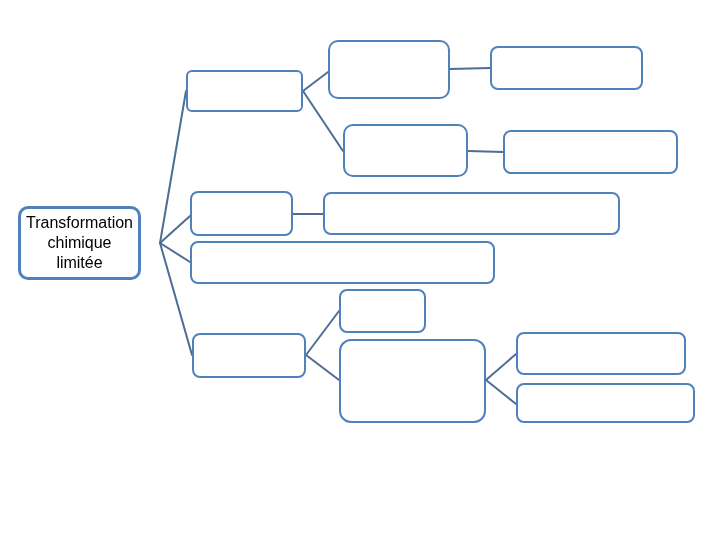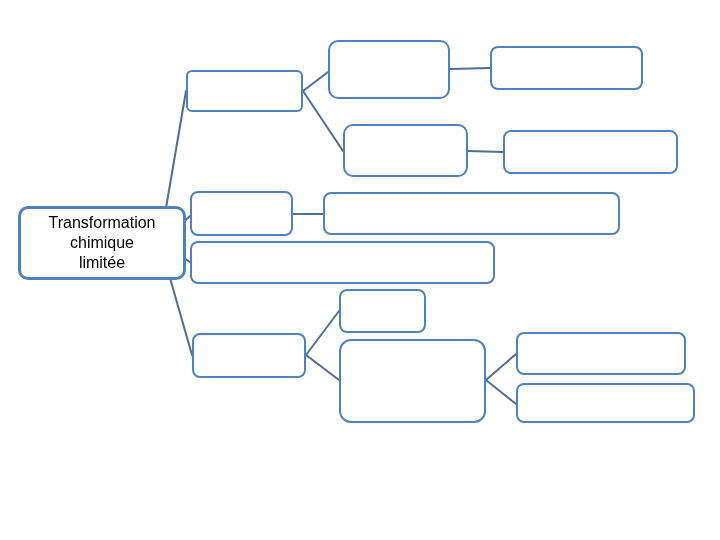--- a/index.html
+++ b/index.html
@@ -72,21 +72,21 @@
     <line class="connector" x1="303" y1="91" x2="343" y2="151"></line>
     <line class="connector" x1="450" y1="69" x2="490" y2="68"></line>
     <line class="connector" x1="468" y1="151" x2="503" y2="152"></line>
     <line class="connector" x1="293" y1="214" x2="323" y2="214"></line>
     <line class="connector" x1="306" y1="355" x2="339" y2="311"></line>
     <line class="connector" x1="306" y1="355" x2="339" y2="380"></line>
     <line class="connector" x1="486" y1="380" x2="516" y2="354"></line>
     <line class="connector" x1="486" y1="380" x2="516" y2="404"></line>
   </svg>
 
-  <div class="node root" style="left:18px; top:206px; width:168px; height:74px;">
+  <div class="node root" style="left:18px; top:206px; width:123px; height:74px;">
     <div>Transformation</div>
     <div>chimique</div>
     <div>limitée</div>
   </div>
 
   <div class="node" style="left:186px; top:70px;  width:117px; height:42px; border-radius:6px;"></div>
 
   <div class="node" style="left:328px; top:40px;  width:122px; height:59px; border-radius:10px;"></div>
 
   <div class="node" style="left:490px; top:46px;  width:153px; height:44px;"></div>

